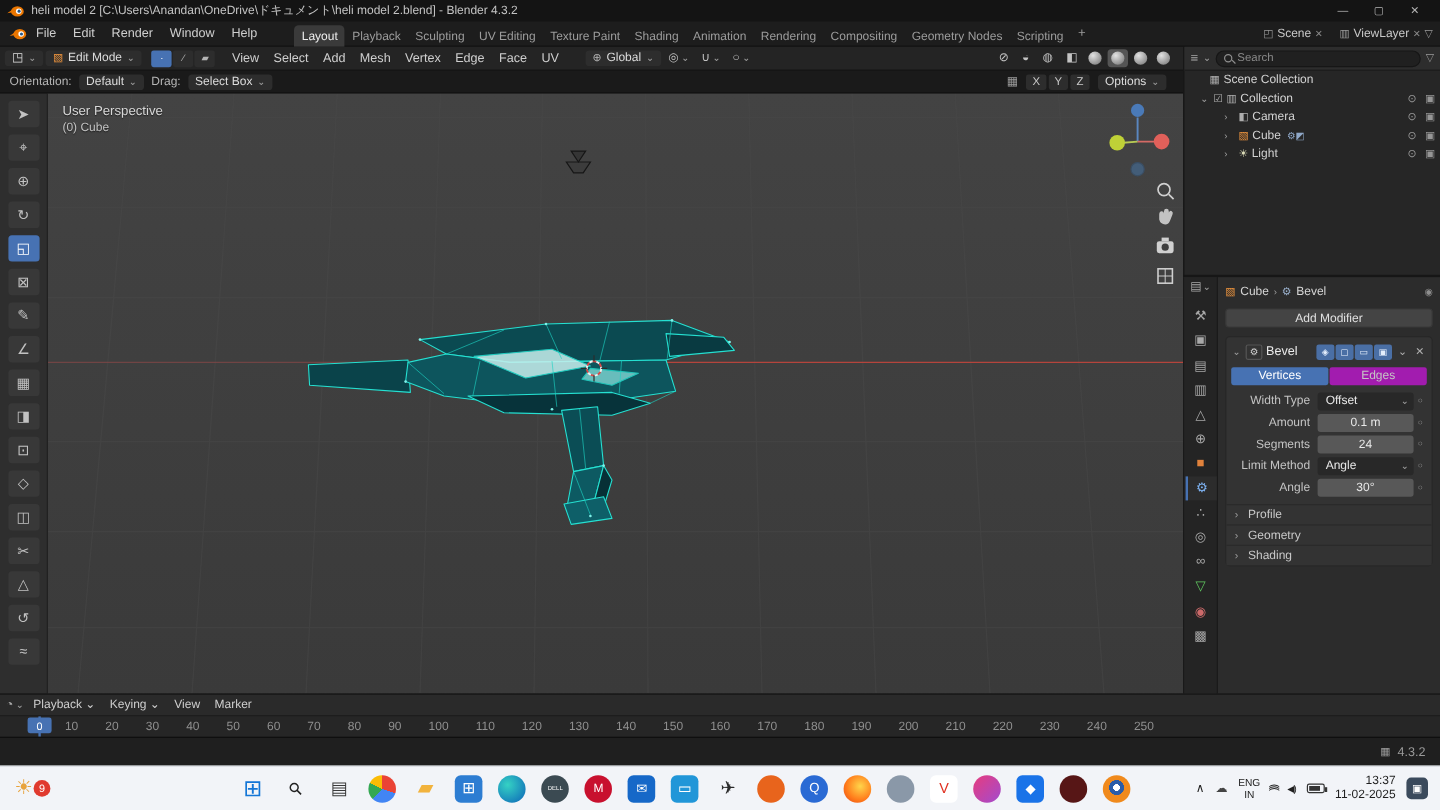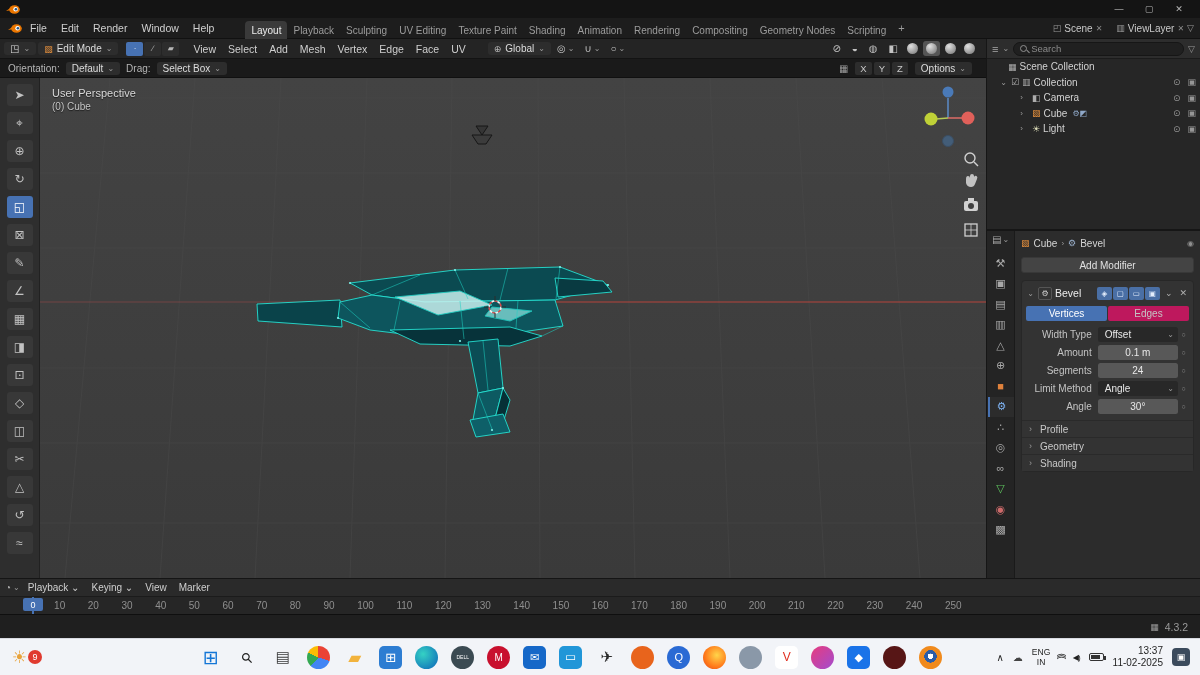--- a/index.html
+++ b/index.html
@@ -67,21 +67,21 @@
 .crumb{display:flex;align-items:center;gap:4px;height:16px;color:#d5d5d5}
 .addmod{height:16px;background:#444;border:1px solid #383838;border-radius:3px;display:flex;align-items:center;justify-content:center;color:#e0e0e0;margin:6px 0 7px}
 .modpanel{background:#333;border:1px solid #272727;border-radius:4px;padding:3px 4px 0}
 .modhead{display:flex;align-items:center;gap:3px;height:18px}
 .modchip{width:14px;height:13px;border:1px solid #555;border-radius:2px;display:flex;align-items:center;justify-content:center;font-size:8px;color:#cfcfcf}
 .modname{color:#ececec;font-size:10.5px}
 .mtoggles{margin-left:auto;display:flex;gap:1px}
 .mtoggle{width:15px;height:13px;border-radius:2px;background:#4a6fa5;color:#e4eefc;font-size:7.5px;display:flex;align-items:center;justify-content:center}
 .mx{color:#b0b0b0;font-size:9px;padding:0 2px}
 .vtabs{display:flex;gap:1px;margin:4px 0 5px}
-.vtab{flex:1;height:15px;background:#be185d;border-radius:2px;display:flex;align-items:center;justify-content:center;font-size:10px;color:#c5c5c5}
+.vtab{flex:1;height:15px;background:#a21caf;border-radius:2px;display:flex;align-items:center;justify-content:center;font-size:10px;color:#c5c5c5}
 .vtab.active{background:#4772b3;color:#fff}
 .frow{display:flex;align-items:center;height:17px;margin:1px 0}
 .flabel{width:44%;text-align:right;padding-right:6px;color:#c3c3c3}
 .fwidget{flex:1;height:14.5px;border-radius:2.5px;display:flex;align-items:center;justify-content:center;color:#e8e8e8;position:relative;background:#585858}
 .frow[data-w="dropdown"] .fwidget{background:#282828;justify-content:flex-start;padding-left:7px}
 .frow .wcaret{display:none}
 .frow[data-w="dropdown"] .wcaret{display:block;position:absolute;right:4px;color:#9a9a9a;font-size:8px}
 .fdot{width:11px;text-align:center;color:#8f8f8f;font-size:7px}
 .psec{height:17px;display:flex;align-items:center;gap:5px;background:#333;border-top:1px solid #2a2a2a;color:#c9c9c9;padding-left:4px;margin:0 -4px}
 .psec .out-exp{font-size:9px}
@@ -117,20 +117,21 @@
 
 <div id="root">
 
   <div class="abs titlebar">
     <svg width="14" height="11">
         <ellipse cx="8.5" cy="5.5" rx="5.3" ry="4.3" fill="#ea7600"></ellipse>
         <circle cx="9.6" cy="5.3" r="2.3" fill="#fff"></circle>
         <circle cx="9.9" cy="5.3" r="1.3" fill="#265787"></circle>
         <path d="M0,7 L5,3.4 L6,6 Z" fill="#ea7600"></path>
       </svg>
+    <span>heli model 2 [C:\Users\Anandan\OneDrive\ドキュメント\heli model 2.blend] - Blender 4.3.2</span>
     <div class="win-btns">
       <span class="win-btn">—</span>
       <span class="win-btn">▢</span>
       <span class="win-btn">✕</span>
     </div>
   </div>
 
   <div class="abs topbar">
     <svg width="16" height="11" style="margin-left:7px">
         <ellipse cx="9.5" cy="5.5" rx="5.3" ry="4.3" fill="#ea7600"></ellipse>

